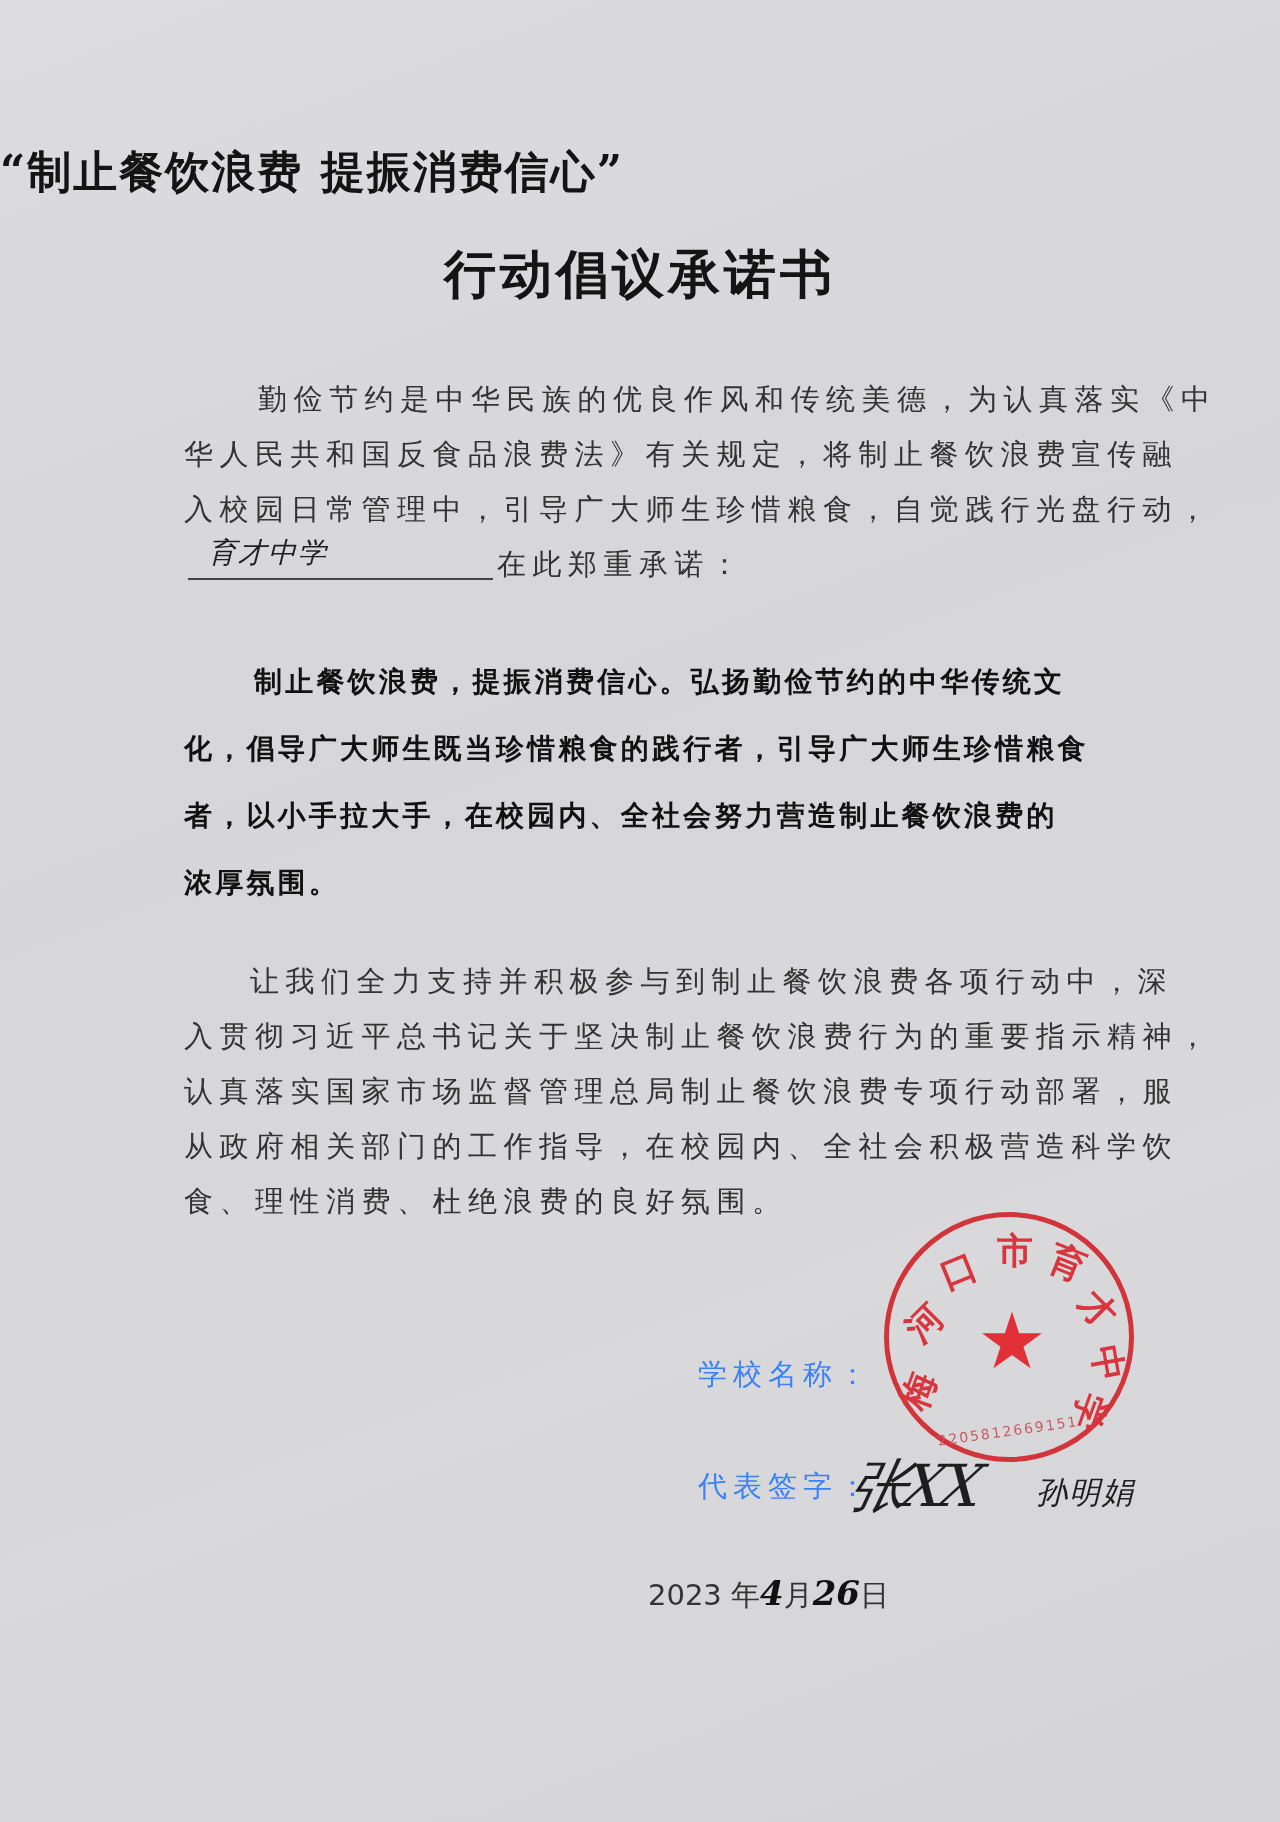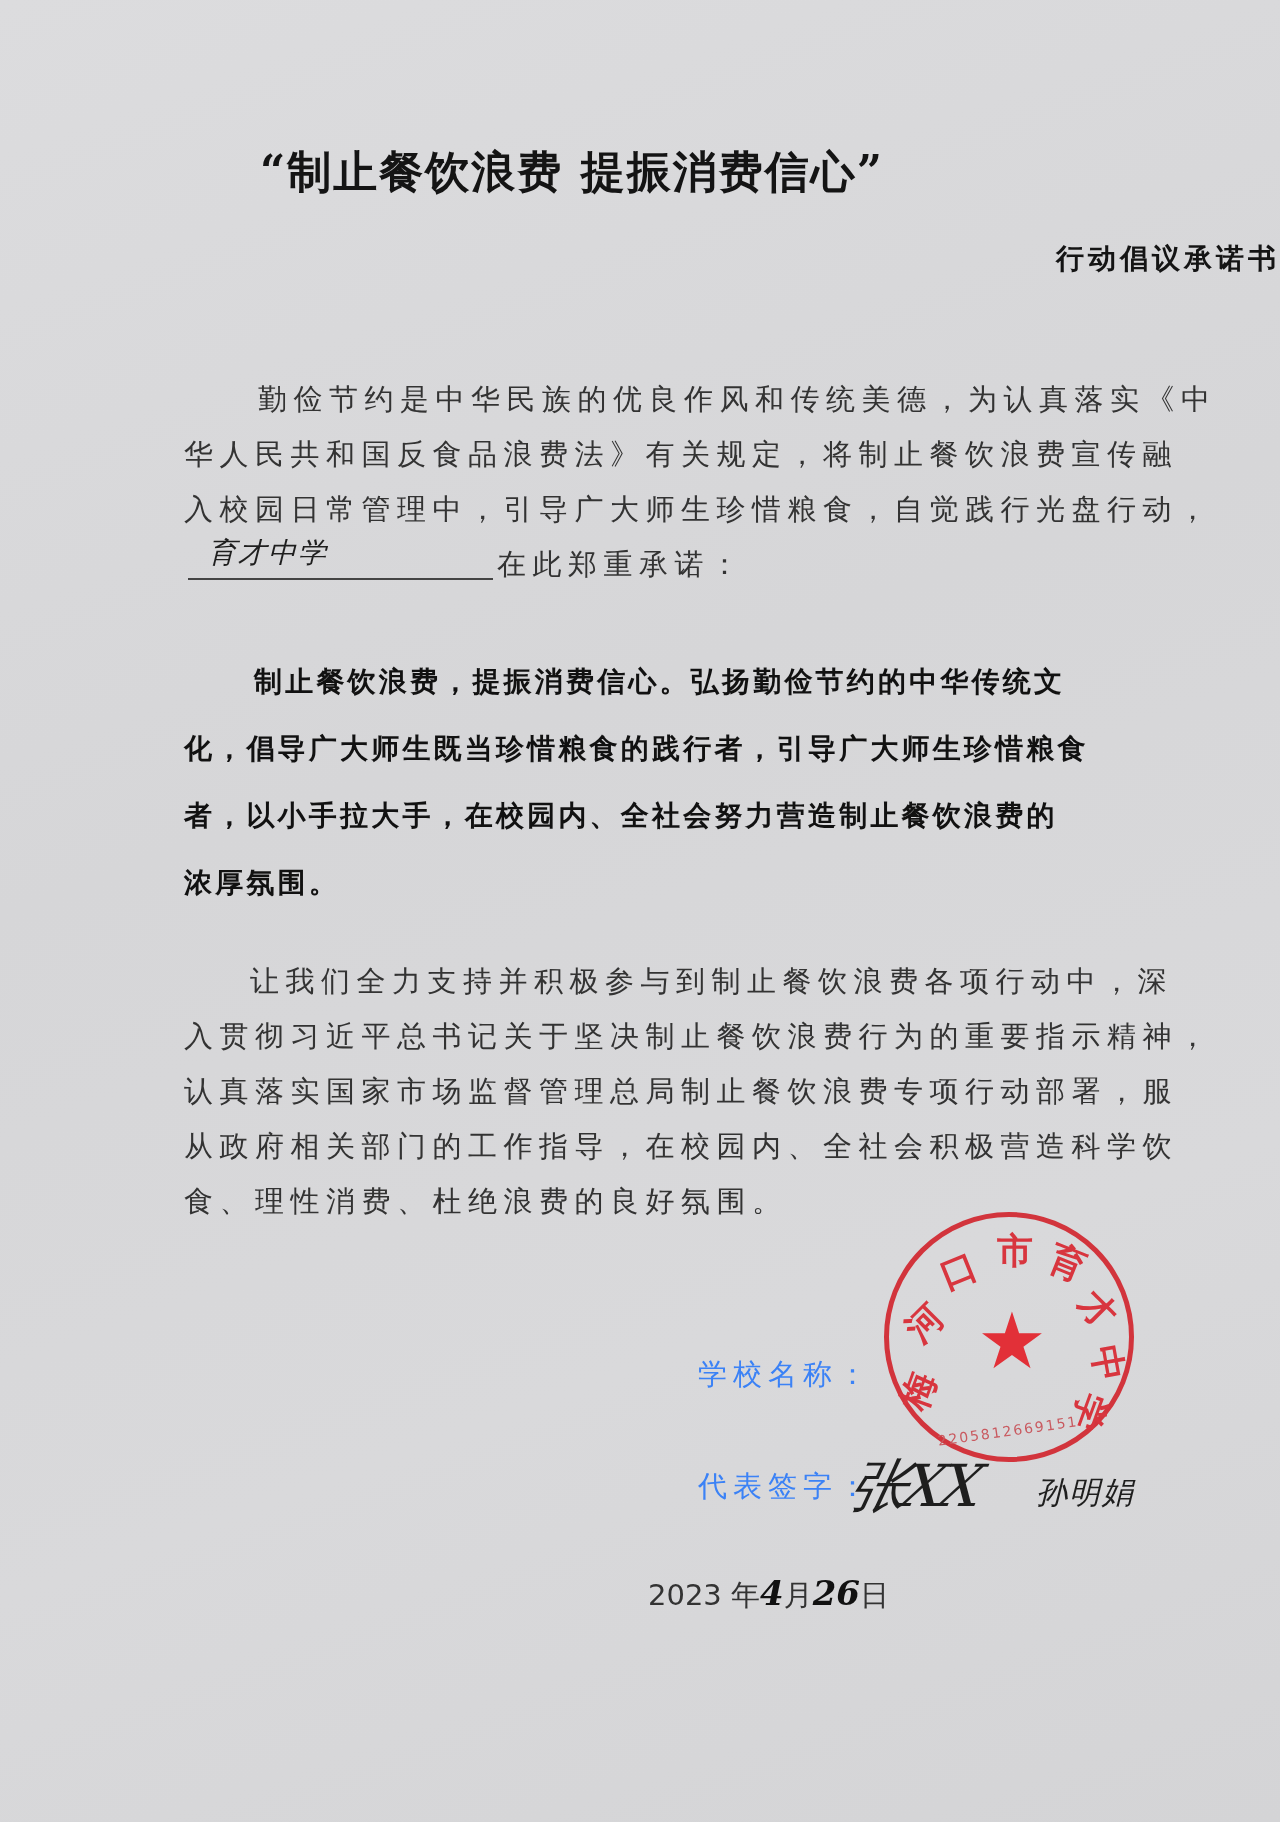--- a/index.html
+++ b/index.html
@@ -5,26 +5,26 @@
   html, body { margin: 0; padding: 0; }
   body {
     width: 1280px; height: 1822px; overflow: hidden;
     background: linear-gradient(160deg, #dcdcde 0%, #d6d6d8 40%, #d9d9db 70%, #d4d4d6 100%);
     position: relative;
     font-family: "DejaVu Serif", "Liberation Serif", serif;
     color: #2a2a2a;
   }
   .page { position: absolute; left: 0; top: 0; width: 1280px; height: 1822px; }
   .title1 {
-    position: absolute; left: 0; width: 1064px; top: 143px; text-align: center;
-    font-size: 44px; font-weight: bold; color: #141414; letter-spacing: 2px; padding-left: 40px;
+    position: absolute; left: 0; width: 1064px; top: 143px; text-align: left;
+    font-size: 44px; font-weight: bold; color: #141414; letter-spacing: 2px;
   }
   .title2 {
-    position: absolute; left: 0; width: 1280px; top: 240px; text-align: right;
-    font-size: 28px; font-weight: bold; color: #141414; letter-spacing: 4px;
+    position: absolute; left: 0; width: 1280px; top: 240px; text-align: center;
+    font-size: 52px; font-weight: bold; color: #141414; letter-spacing: 4px;
   }
   .para { position: absolute; left: 184px; width: 920px; }
   .line {
     position: absolute; left: 0; white-space: nowrap;
     font-size: 29px; letter-spacing: 6.5px; color: #333;
   }
   .bold .line {
     font-family: "DejaVu Sans", "Liberation Sans", sans-serif;
     font-weight: bold; color: #111; letter-spacing: 3.2px; font-size: 28px;
   }

